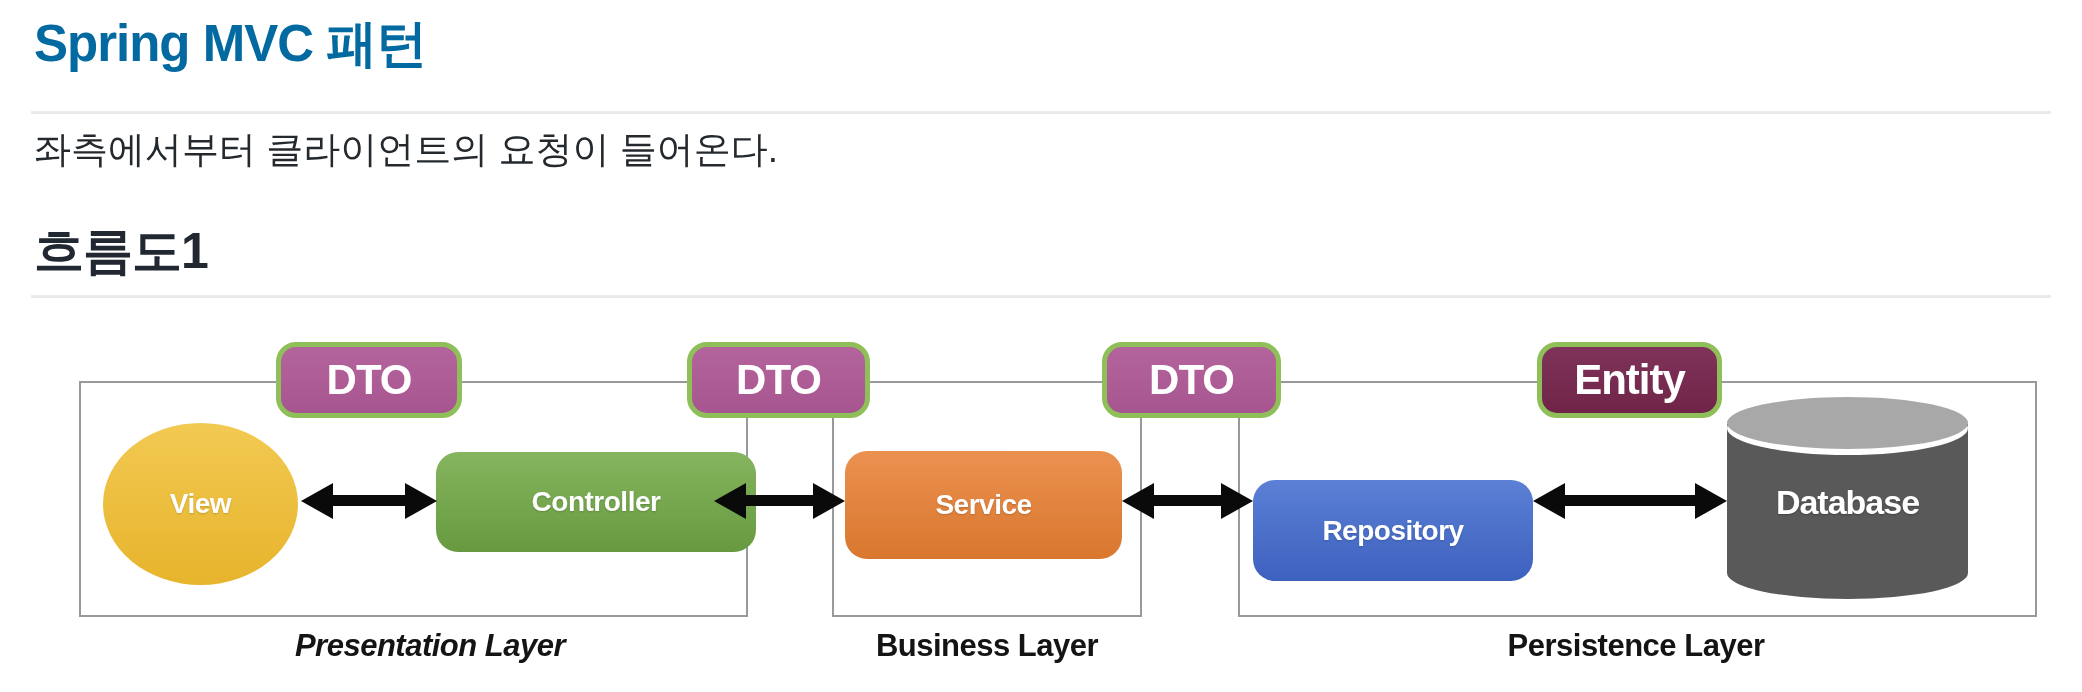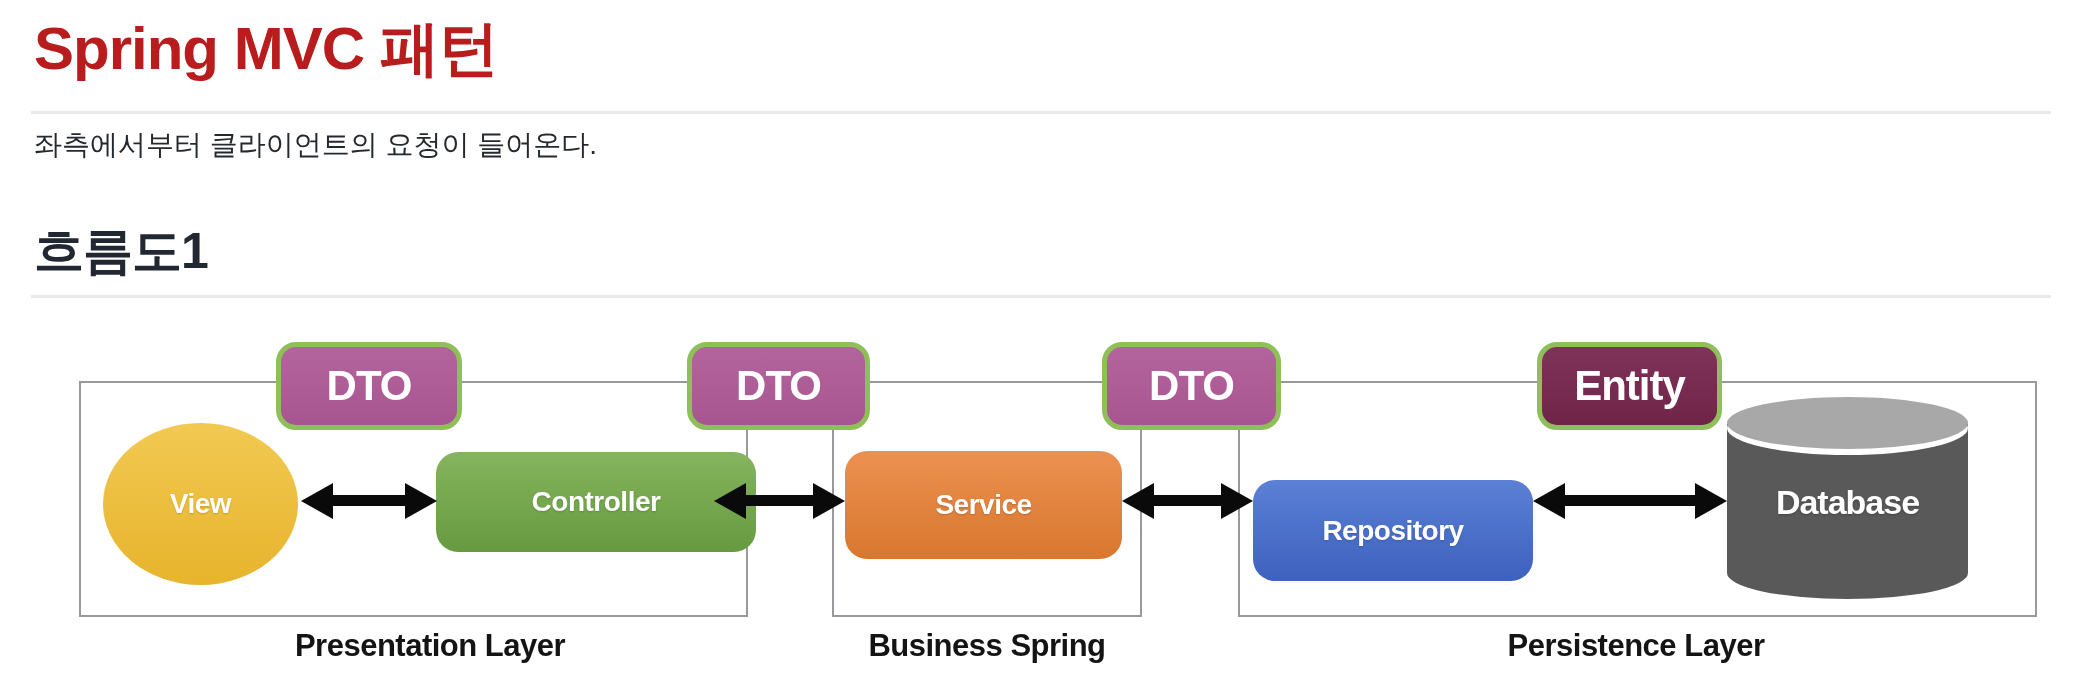--- a/index.html
+++ b/index.html
@@ -1,39 +1,39 @@
 <!DOCTYPE html>
 <html><head>
 <meta charset="utf-8">
 <style>
   html,body{margin:0;padding:0;background:#ffffff;}
   *{box-sizing:border-box;}
   body{font-family:"Liberation Sans", sans-serif;}
   #canvas{position:relative;width:2082px;height:692px;background:#ffffff;overflow:hidden;}
 
   
-  .h1{position:absolute;left:34px;top:16px;font-size:60px;font-weight:700;color:#b91c1c;letter-spacing:-1px;line-height:1.1;}
+  .h1{position:absolute;left:34px;top:16px;font-size:51px;font-weight:700;color:#0369a1;letter-spacing:-1px;line-height:1.1;}
   .hr{position:absolute;left:31px;width:2020px;height:3px;background:#e9eaec;border:none;}
   .hr1{top:111px;}
   .hr2{top:295px;}
-  .para{position:absolute;left:34px;top:127px;font-size:28px;color:#24292e;line-height:1.25;}
+  .para{position:absolute;left:34px;top:127px;font-size:37px;color:#24292e;line-height:1.25;}
   .h2{position:absolute;left:34px;top:226px;font-size:50px;font-weight:700;color:#222831;letter-spacing:-1px;line-height:1.0;}
 
   
   .layer-box{position:absolute;top:381px;height:236px;border:2px solid #97999c;background:#ffffff;}
   .layer-presentation{left:79px;width:669px;}
   .layer-business{left:832px;width:310px;}
   .layer-persistence{left:1238px;width:799px;}
 
   .layer-label{position:absolute;top:628px;width:460px;text-align:center;font-size:31px;font-weight:700;color:#141414;letter-spacing:-0.5px;}
-  .ll-presentation{left:200px;}
+  .ll-presentation{left:200px;font-style:italic;}
   .ll-business{left:757px;}
   .ll-persistence{left:1406px;}
 
-  .badge{position:absolute;top:342px;height:88px;border:5px solid #8ebf58;border-radius:20px;
+  .badge{position:absolute;top:342px;height:76px;border:5px solid #8ebf58;border-radius:20px;
          display:flex;align-items:center;justify-content:center;
          color:#ffffff;font-size:42px;font-weight:700;letter-spacing:-1px;}
   .badge-plum{background:linear-gradient(180deg,#b4649c 0%,#a75590 100%);}
   .badge-wine{background:linear-gradient(180deg,#80335a 0%,#6f2447 100%);}
   .badge-dto1{left:276px;width:186px;}
   .badge-dto2{left:687px;width:183px;}
   .badge-dto3{left:1102px;width:179px;}
   .badge-entity{left:1537px;width:185px;}
 
   .node{position:absolute;display:flex;align-items:center;justify-content:center;
@@ -132,17 +132,17 @@
       <span>DTO</span>
     </div>
     <div class="badge badge-plum badge-dto3">
       <span>DTO</span>
     </div>
     <div class="badge badge-wine badge-entity">
       <span>Entity</span>
     </div>
 
     <div class="layer-label ll-presentation">Presentation Layer</div>
-    <div class="layer-label ll-business">Business Spring</div>
+    <div class="layer-label ll-business">Business Layer</div>
     <div class="layer-label ll-persistence">Persistence Layer</div>
 
   </div>
 </div>
 
 </body></html>

